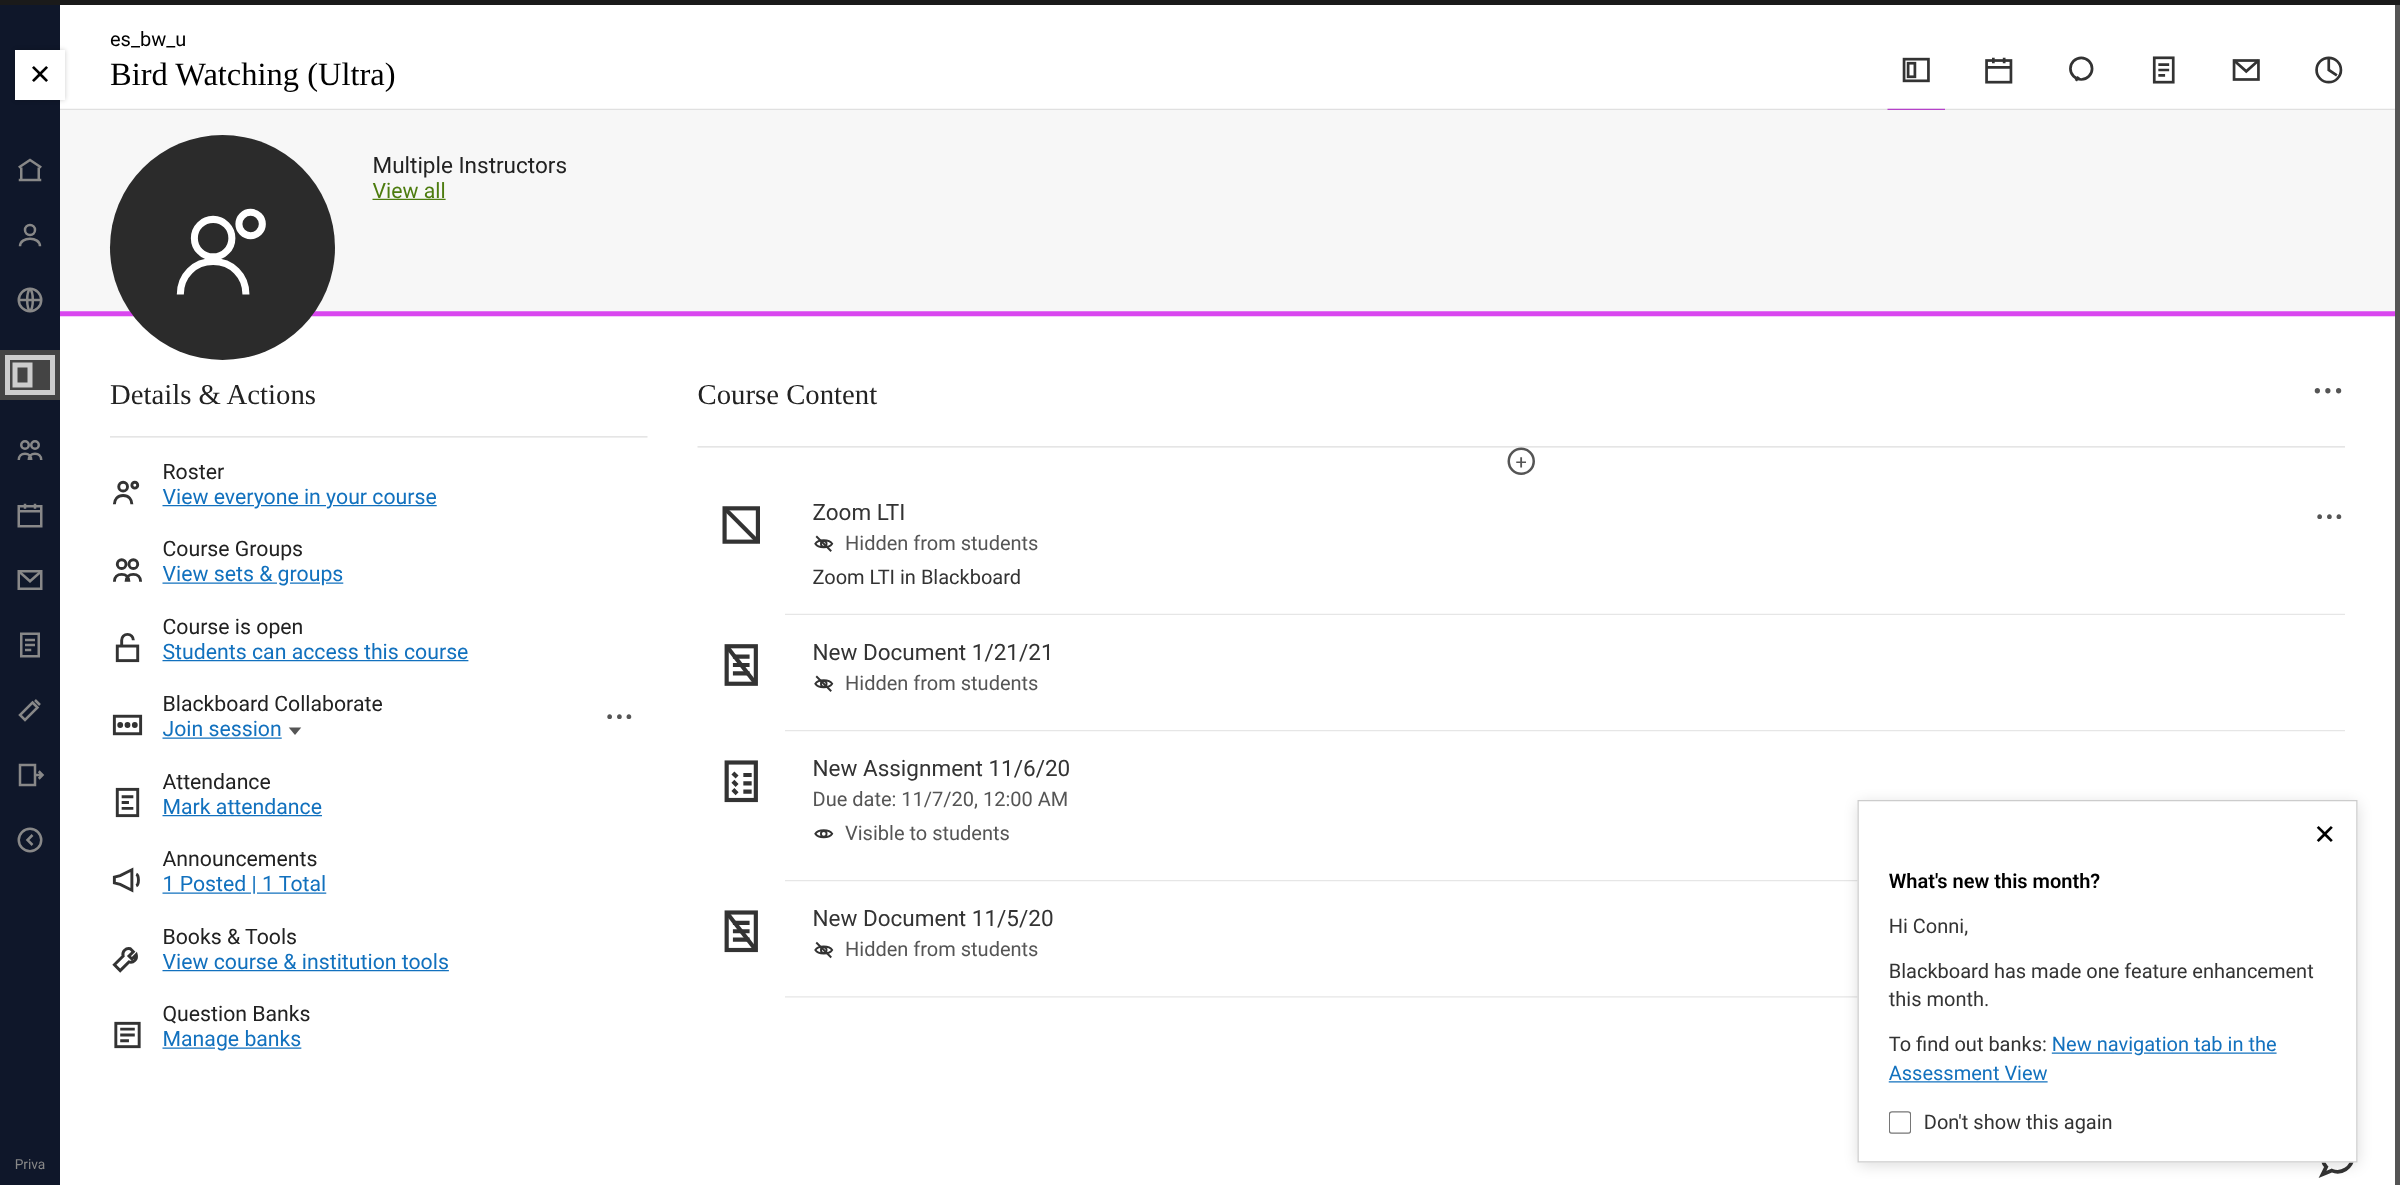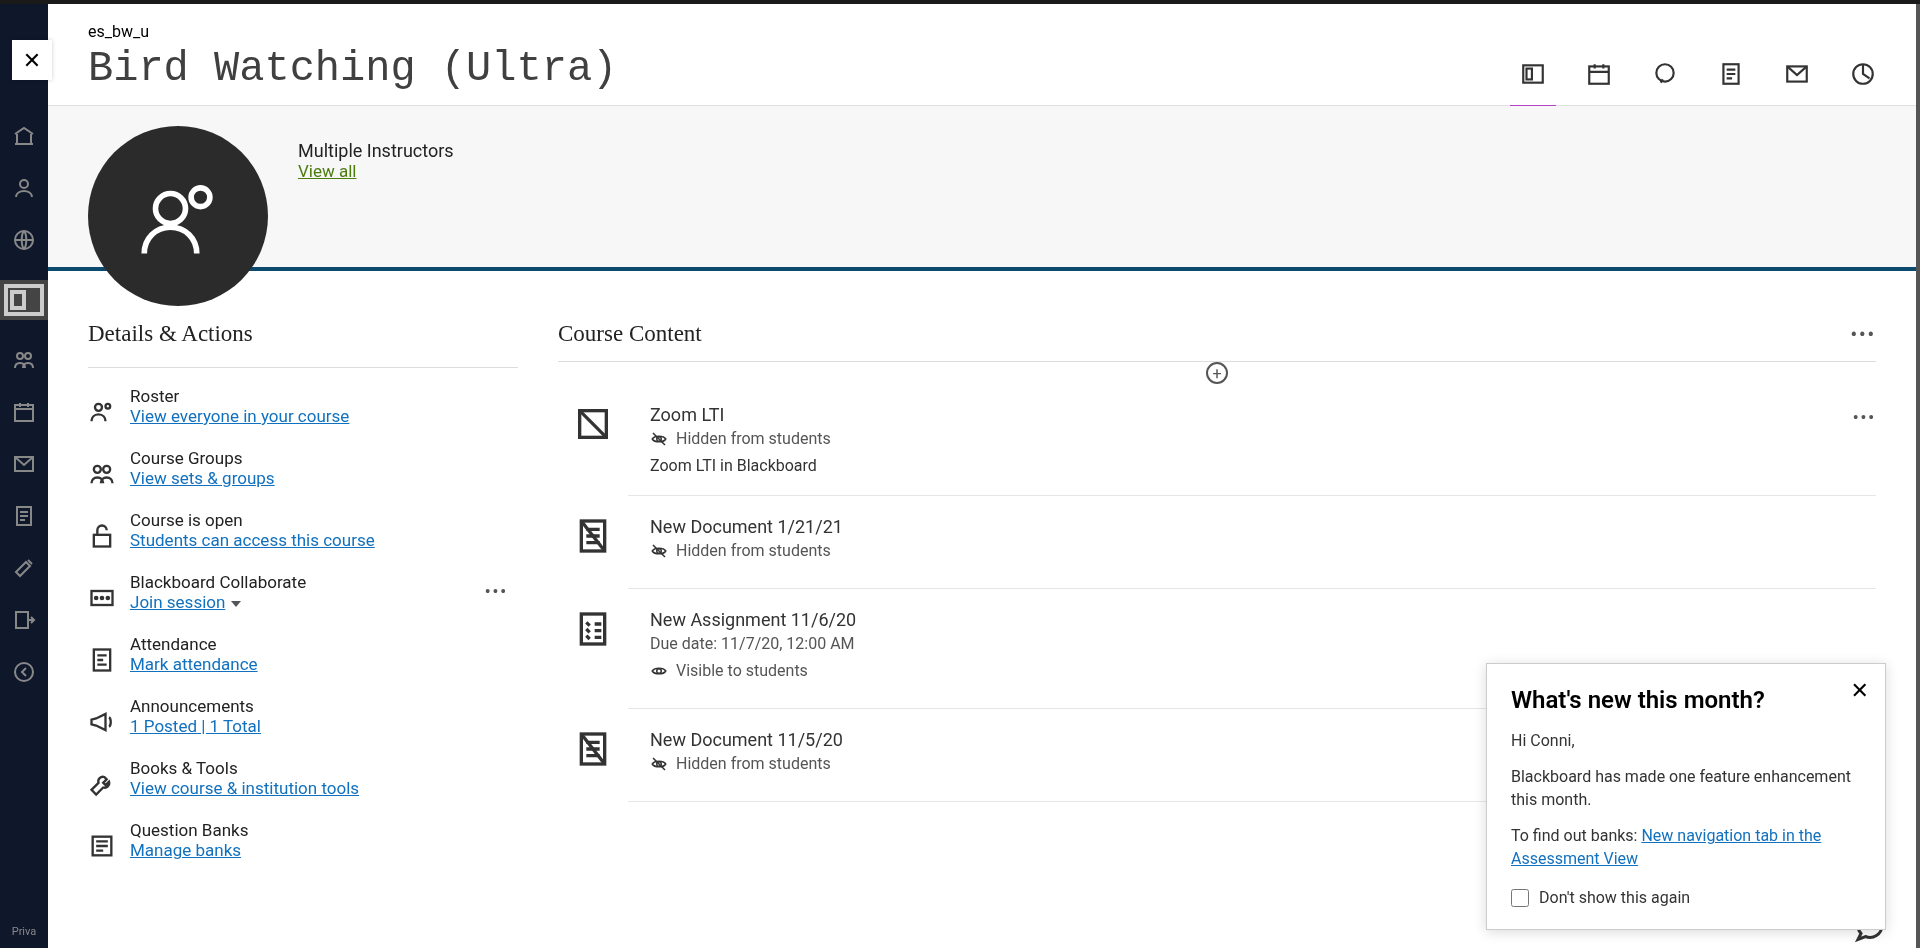--- a/index.html
+++ b/index.html
@@ -72,24 +72,24 @@
     justify-content: space-between;
     align-items: flex-end;
     position: relative;
   }
   .header .crumb {
     font-size: 16px;
     color: #000000;
     margin-bottom: 4px;
   }
   .header h1 {
-    font-family: Liberation Mono, monospace;
-    font-size: 42px;
+    font-family: Liberation Serif, serif;
+    font-size: 26px;
     font-weight: 400;
-    color: #404040;
+    color: #000000;
   }
   .header-icons {
     display: flex;
     gap: 40px;
     align-items: center;
     padding-bottom: 6px;
   }
   .header-icon {
     width: 26px; height: 26px;
     cursor: pointer;
@@ -98,21 +98,21 @@
   }
   .header-icon.active::after {
     content: "";
     position: absolute;
     bottom: -22px; left: -10px; right: -10px;
     height: 4px;
     background: #b542c9;
   }
   .banner {
     background: #f7f7f7;
-    border-bottom: 4px solid #0c4a6e;
+    border-bottom: 4px solid #d946ef;
     display: flex;
     align-items: flex-start;
     padding: 30px 40px 10px 40px;
     position: relative;
     height: 165px;
   }
   .avatar-circle {
     width: 180px; height: 180px;
     border-radius: 50%;
     background: #2b2b2b;
@@ -192,23 +192,23 @@
     margin-left: 6px;
     vertical-align: middle;
   }
   .main {
     flex: 1;
     margin-left: 40px;
   }
   .main-head {
     display: flex;
     justify-content: space-between;
-    align-items: center;
+    align-items: flex-start;
     border-bottom: 1px solid #ddd;
-    padding-bottom: 14px;
+    padding-bottom: 28px;
     margin-bottom: 0;
   }
   .add-line {
     position: relative;
     height: 22px;
     display: flex;
     align-items: center;
     justify-content: center;
   }
   .add-plus {
@@ -278,23 +278,24 @@
     right: 30px;
     bottom: 18px;
     width: 400px;
     background: #fff;
     border: 1px solid #ccc;
     box-shadow: 0 2px 12px rgba(0,0,0,0.15);
     padding: 22px 24px;
     z-index: 100;
   }
   .popup h3 {
-    font-size: 24px;
+    font-size: 16px;
     font-weight: 600;
     margin-bottom: 16px;
+    margin-top: 32px;
   }
   .popup .close-x {
     position: absolute;
     top: 14px; right: 16px;
     cursor: pointer;
     font-size: 22px;
   }
   .popup p {
     font-size: 16px;
     color: #333;

